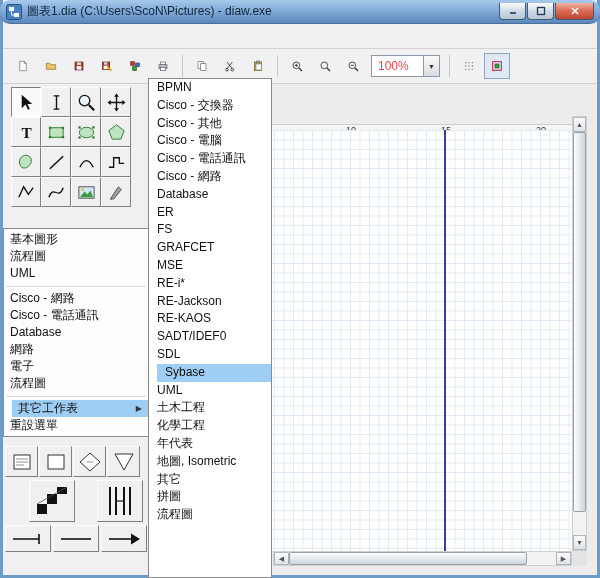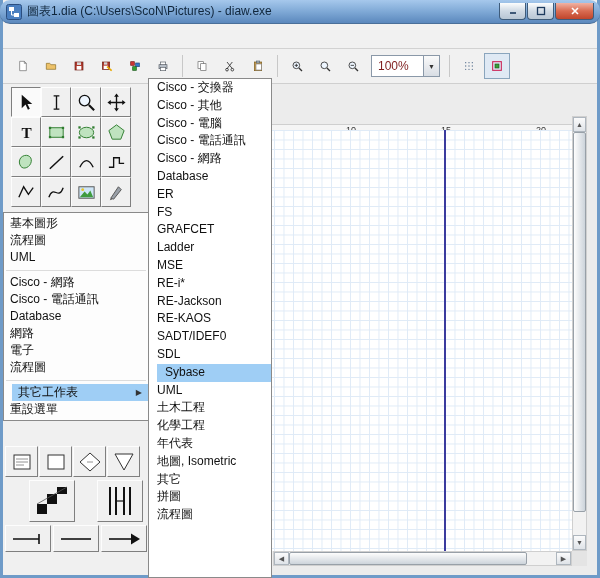--- a/index.html
+++ b/index.html
@@ -25,21 +25,21 @@
   
   .toolbar{position:absolute;top:49px;left:0;right:0;height:35px;background:#f1f1f1;
     border-bottom:1px solid #cfcfcf;display:flex;align-items:center;padding-left:6px;}
   .tbtn{width:26px;height:26px;display:flex;align-items:center;justify-content:center;
     border:1px solid transparent;margin:0 1px;background:transparent;}
   .tbtn svg{width:18px;height:18px;}
   .tbtn.active{background:#dfe9f4;border:1px solid #8aa5bd;}
   .tsep{width:1px;height:22px;background:#c8c8c8;margin:0 5px;}
   .zoom-combo{display:flex;align-items:center;height:22px;margin:0 4px;}
   .zoom-value{width:52px;height:22px;background:#fff;border:1px solid #8a98a8;border-right:none;
-    font-size:12px;color:#7f1d1d;display:flex;align-items:center;padding-left:6px;}
+    font-size:12px;color:#ef4444;display:flex;align-items:center;padding-left:6px;}
   .combo-arrow{width:17px;height:22px;background:linear-gradient(#fafafa,#d8dde4);border:1px solid #8a98a8;
     font-size:7px;color:#333;display:flex;align-items:center;justify-content:center;}
   
   .toolbox{position:absolute;top:84px;left:0;width:145px;bottom:0;background:#f0f0f0;}
   .tool-grid{position:absolute;top:3px;left:8px;display:grid;grid-template-columns:repeat(4,30px);grid-auto-rows:30px;}
   .tool-btn{border:1px solid;border-color:#fdfdfd #7f7f7f #7f7f7f #fdfdfd;background:#f0f0f0;
     display:flex;align-items:center;justify-content:center;}
   .tool-btn svg{width:21px;height:21px;}
   .tool-btn.pressed{border-color:#7f7f7f #fdfdfd #fdfdfd #7f7f7f;background:#fafafa;}
   .shape-row1{position:absolute;top:362px;left:2px;display:flex;}
@@ -74,21 +74,21 @@
     font-size:7px;color:#555;display:flex;align-items:center;justify-content:center;flex:0 0 auto;}
   .vscroll .sb-btn{width:13px;height:15px;}
   .v-thumb{position:absolute;top:15px;left:0;width:13px;height:380px;background:linear-gradient(to right,#fdfdfd,#cdd4db);
     border:1px solid #98a0a8;border-radius:2px;}
   .vscroll .sb-down{position:absolute;bottom:0;left:0;}
   .h-thumb{position:absolute;left:15px;top:0;width:238px;height:13px;background:linear-gradient(#fdfdfd,#cdd4db);
     border:1px solid #98a0a8;border-radius:2px;}
   .hscroll .sb-right{position:absolute;right:0;top:0;}
   .scroll-corner{position:absolute;top:467px;left:424px;width:15px;height:15px;background:#e4e4e4;}
   
-  .sheet-menu{position:absolute;top:212px;left:0;width:146px;background:#fdfdfd;
+  .sheet-menu{position:absolute;top:228px;left:0;width:146px;background:#fdfdfd;
     border:1px solid #8a8a8a;z-index:25;padding:2px 0;}
   .sm-item{height:17px;line-height:17px;font-size:12px;color:#111;padding:0 6px;display:flex;white-space:nowrap;}
   .sm-label{flex:1;overflow:hidden;}
   .sm-arrow{font-size:8px;color:#333;align-self:center;}
   .sm-item.highlighted{background:#9fcef5;margin-left:8px;}
   .sm-item.separator{height:8px;position:relative;}
   .sm-item.separator::after{content:"";position:absolute;left:2px;right:2px;top:4px;height:1px;background:#dcdcdc;}
   
   .submenu{position:absolute;top:78px;left:145px;width:124px;height:500px;background:#fff;
     border:1px solid #8a8a8a;z-index:30;overflow:hidden;}
@@ -483,20 +483,23 @@
         <span class="sm-arrow">▶</span>
       </div>
       <div class="sm-item">
         <span class="sm-label">重設選單</span>
         <span class="sm-arrow"></span>
       </div>
     </div>
 
   <div class="submenu">
 
+  <div class="sm-item">
+        <span class="sm-label">BPMN</span>
+      </div>
       <div class="sm-item">
         <span class="sm-label">Cisco - 交換器</span>
       </div>
       <div class="sm-item">
         <span class="sm-label">Cisco - 其他</span>
       </div>
       <div class="sm-item">
         <span class="sm-label">Cisco - 電腦</span>
       </div>
       <div class="sm-item">
@@ -509,23 +512,20 @@
         <span class="sm-label">Database</span>
       </div>
       <div class="sm-item">
         <span class="sm-label">ER</span>
       </div>
       <div class="sm-item">
         <span class="sm-label">FS</span>
       </div>
       <div class="sm-item">
         <span class="sm-label">GRAFCET</span>
-      </div>
-      <div class="sm-item">
-        <span class="sm-label">Ladder</span>
       </div>
       <div class="sm-item">
         <span class="sm-label">MSE</span>
       </div>
       <div class="sm-item">
         <span class="sm-label">RE-i*</span>
       </div>
       <div class="sm-item">
         <span class="sm-label">RE-Jackson</span>
       </div>

